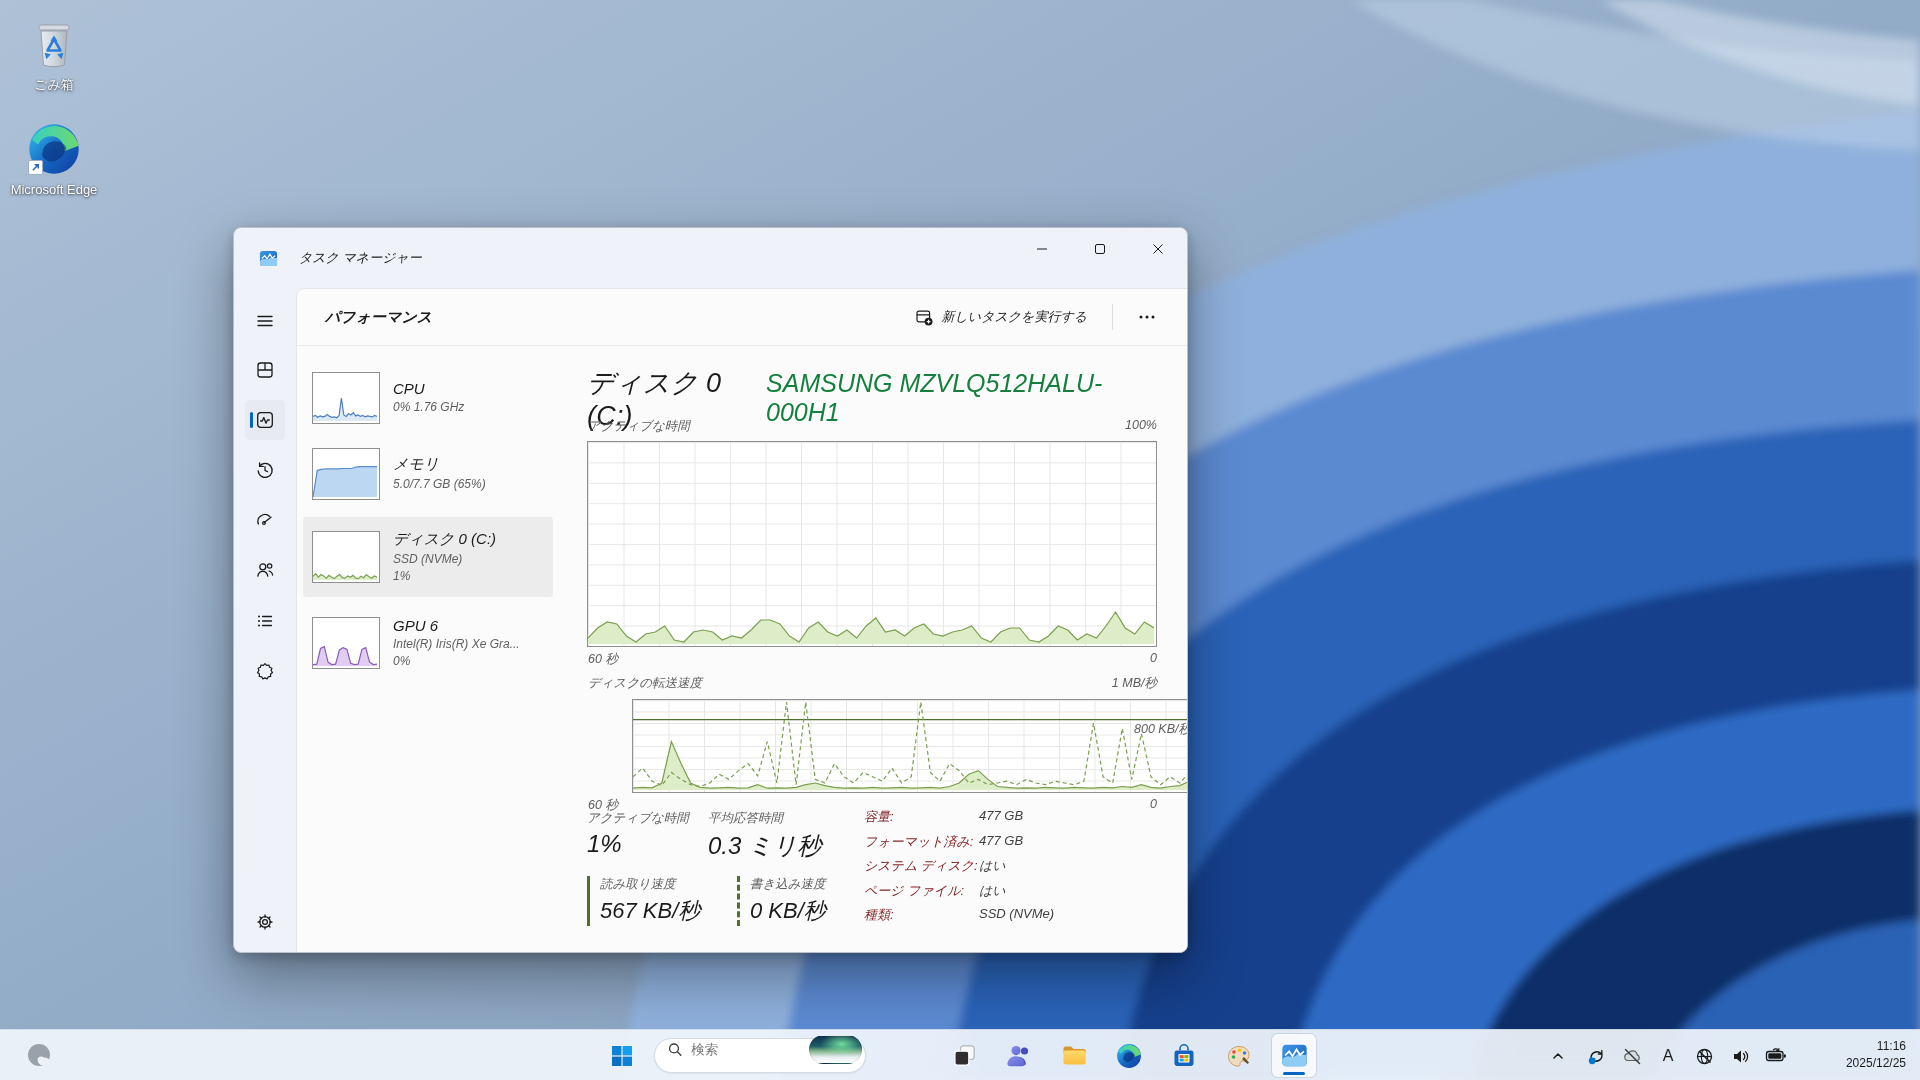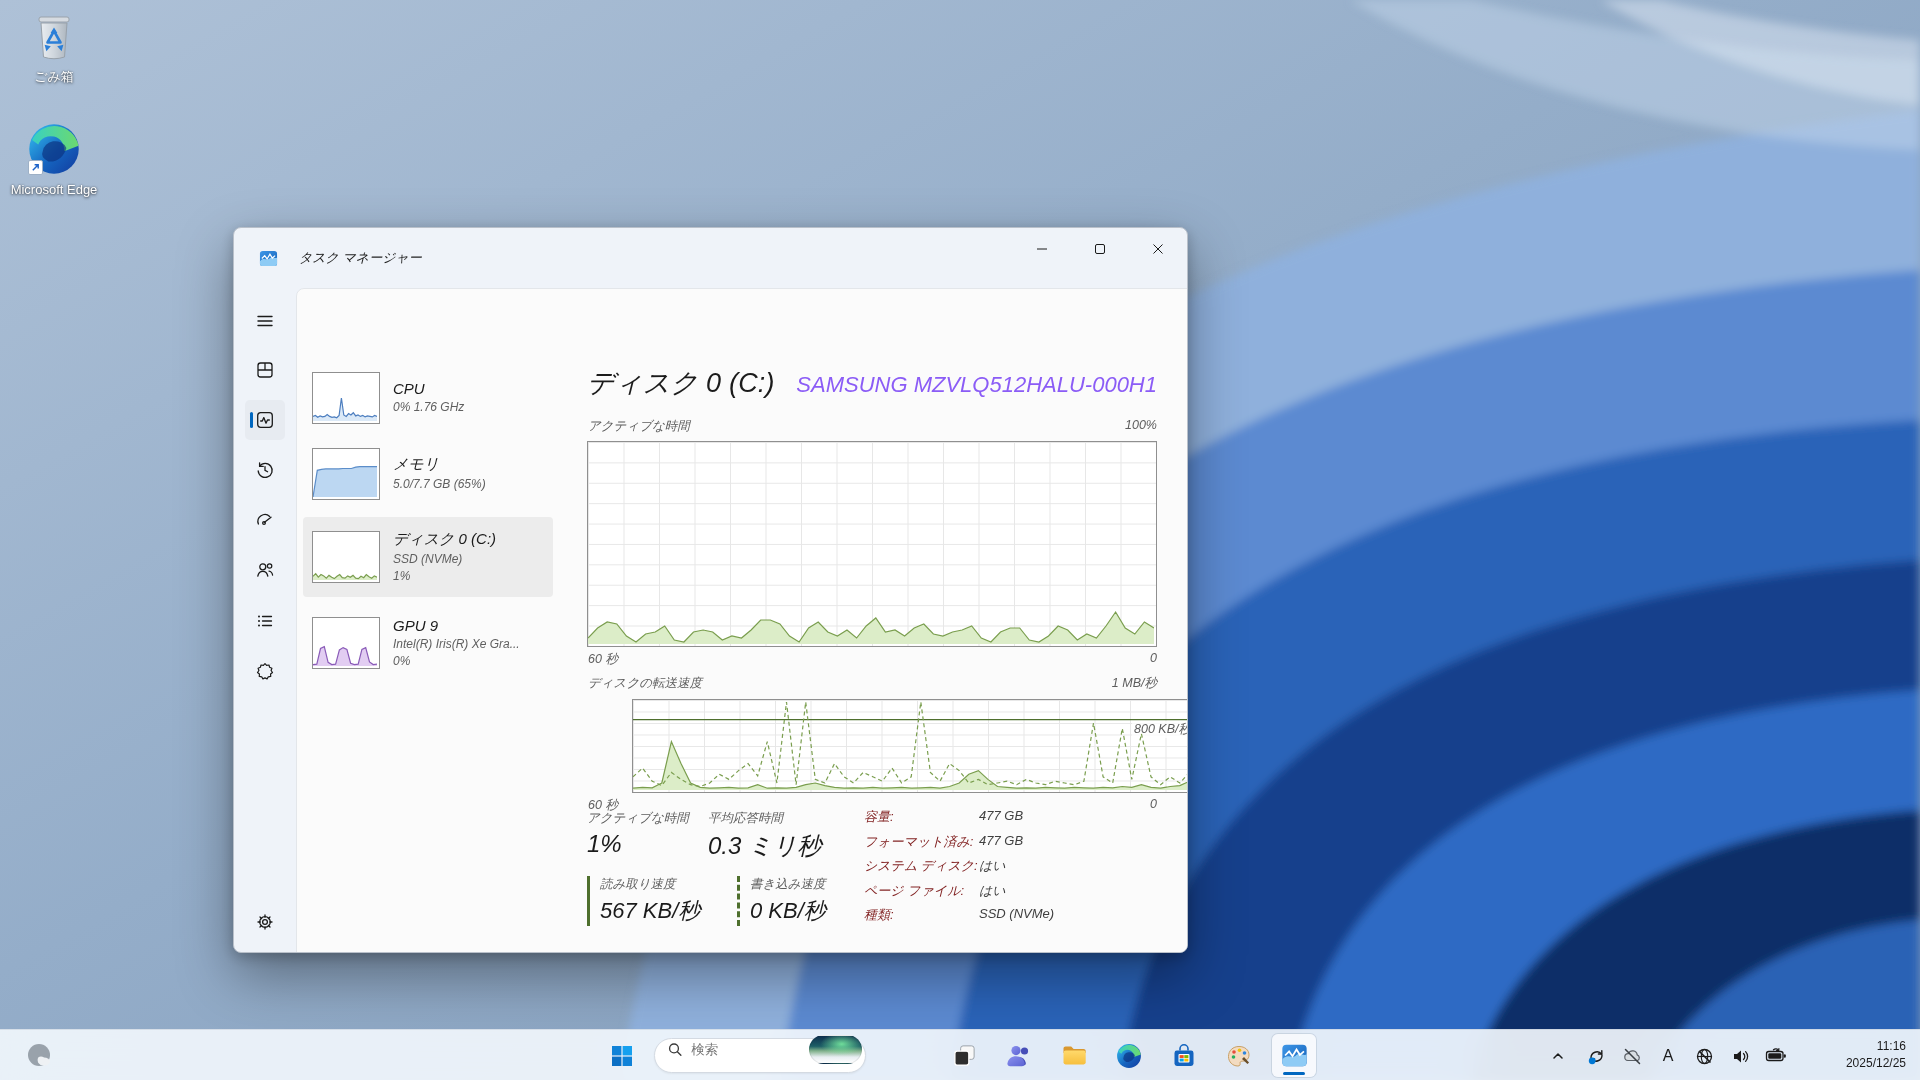--- a/index.html
+++ b/index.html
@@ -5,21 +5,21 @@
   * { margin:0; padding:0; box-sizing:border-box; }
   html,body { width:1920px; height:1080px; overflow:hidden; }
   body { font-family:"Liberation Sans","DejaVu Sans",sans-serif; color:#1b1b1b; }
   #screen { position:relative; width:1920px; height:1080px; overflow:hidden; background:#8fa8c4; }
   .wall { position:absolute; inset:0; width:100%; height:100%; }
 
   
   .desk-icon { position:absolute; width:88px; text-align:center; cursor:default; }
   .desk-icon .glyph { display:flex; justify-content:center; align-items:center; height:58px; }
   .desk-icon .lbl { margin-top:2px; font-size:13px; color:#fff; text-shadow:0 1px 3px rgba(0,0,0,.65),0 0 2px rgba(0,0,0,.4); }
-  #icon-recycle { left:10px; top:8px; }
+  #icon-recycle { left:10px; top:16px; }
   #icon-edge-desk { left:10px; top:118px; }
   .edge-ball { position:relative; width:54px; height:54px; }
   .shortcut-arrow { position:absolute; left:1px; bottom:1px; width:15px; height:15px; background:#fff; border:1px solid #9db0c6; border-radius:2px; display:flex; align-items:center; justify-content:center; }
 
   
   #tm-window { position:absolute; left:233px; top:227px; width:955px; height:726px;
     background:#eff3f9; border:1px solid #b9c0ca; border-radius:8px;
     box-shadow:0 22px 55px rgba(0,0,0,.38), 0 4px 14px rgba(0,0,0,.22); overflow:hidden;font-style:italic; }
   #titlebar { position:absolute; left:0; top:0; right:0; height:60px; display:flex; align-items:center; padding-left:25px; gap:21px; }
   #titlebar .t-title { font-size:13px; }
@@ -45,21 +45,21 @@
   .perf-item { position:absolute; left:6px; width:250px; border-radius:4px; display:flex; align-items:center; gap:13px; padding-left:9px; }
   .perf-item.selected { background:#ececec; }
   .mini-chart { width:68px; height:52px; background:#fff; border:1px solid #8f8f8f; flex:none; }
   .perf-meta .nm { font-size:15px; margin-bottom:2px; }
   .perf-meta .sub { font-size:12px; color:#5f5f5f; line-height:1.35; }
 
   
   #detail { position:absolute; left:290px; top:0; width:572px; height:100%; }
   #detail-titlerow { position:absolute; left:0; right:2px; top:76px; display:flex; justify-content:space-between; align-items:baseline; }
   #detail-title { font-size:27px; font-weight:300; letter-spacing:.2px; }
-  #detail-sub { font-size:22px; font-weight:300; color:#8b5cf6; }
+  #detail-sub { font-size:25px; font-weight:300; color:#15803d; }
   .axisrow { position:absolute; left:1px; right:2px; display:flex; justify-content:space-between; font-size:12.5px; color:#5d5d5d; }
   .chart-box { position:absolute; left:0; width:570px; background:#fff; border:1px solid #8f8f8f;
      background-image:linear-gradient(to right,#e7e7e7 1px,transparent 1px),linear-gradient(to bottom,#e7e7e7 1px,transparent 1px); }
   .chart-box svg { position:absolute; inset:0; }
   #chart1 { top:152px; height:206px; }
   #chart2 { top:410px; height:94px; }
   #ref-label { position:absolute; right:8px; top:calc(20% + 3px); font-size:12.5px; color:#5d5d5d; background:rgba(255,255,255,.75); padding:0 2px; }
 
   .stat-label { font-size:12.5px; color:#5d5d5d; }
   .stat-value { font-size:24px; font-weight:300; margin-top:3px; }
@@ -267,20 +267,40 @@
       <div class="rail-item" style="bottom:10px">
         <svg width="20" height="20" viewBox="0 0 20 20">
           <circle cx="10" cy="10" r="2.4" fill="none" stroke="#1b1b1b" stroke-width="1.3"></circle>
           <path d="M10 3 v2.2 M10 14.8 V17 M3 10 h2.2 M14.8 10 H17 M5 5 l1.6 1.6 M13.4 13.4 L15 15 M15 5 l-1.6 1.6 M6.6 13.4 L5 15" stroke="#1b1b1b" stroke-width="1.3" stroke-linecap="round"></path>
           <circle cx="10" cy="10" r="5.3" fill="none" stroke="#1b1b1b" stroke-width="1.3"></circle>
           </svg>
       </div>
     </div>
 
     <div id="card">
+      <div id="card-header">
+        <div id="page-title">パフォーマンス</div>
+        <div id="run-task">
+          <svg width="17" height="17" viewBox="0 0 17 17">
+            <rect x="1" y="2.2" width="12.6" height="10.6" rx="1.8" fill="none" stroke="#1b1b1b" stroke-width="1.2"></rect>
+            <path d="M1 5.8 H13.6" stroke="#1b1b1b" stroke-width="1.2"></path>
+            <circle cx="12.6" cy="12.6" r="3.9" fill="#1b1b1b"></circle>
+            <path d="M12.6 10.8 v3.6 M10.8 12.6 h3.6" stroke="#fff" stroke-width="1.2"></path>
+            </svg>
+          <span>新しいタスクを実行する</span>
+        </div>
+        <div id="hdr-divider"></div>
+        <div id="more-btn">
+          <svg width="16" height="4" viewBox="0 0 16 4">
+            <circle cx="2" cy="2" r="1.5" fill="#1b1b1b"></circle>
+              <circle cx="8" cy="2" r="1.5" fill="#1b1b1b"></circle>
+              <circle cx="14" cy="2" r="1.5" fill="#1b1b1b"></circle>
+            </svg>
+        </div>
+      </div>
 
       <div class="perf-item" style="top:76px;height:66px">
         <div class="mini-chart">
             <svg width="64" height="48" viewBox="0 0 64 48">
               <path d="M0,48 L0.0,43.4 L2.4,42.5 L4.7,44.3 L7.1,42.9 L9.5,43.9 L11.9,43.4 L14.2,41.6 L16.6,43.4 L19.0,44.3 L21.3,43.9 L23.7,44.8 L26.1,42.5 L28.4,25.0 L30.8,42.0 L33.2,43.4 L35.6,40.6 L37.9,42.0 L40.3,39.7 L42.7,42.9 L45.0,42.0 L47.4,43.4 L49.8,42.5 L52.1,43.9 L54.5,42.9 L56.9,43.4 L59.3,43.9 L61.6,42.5 L64.0,43.4 L64,48 Z" fill="#dbe9f7" stroke="none"></path>
               <polyline points="0.0,43.4 2.4,42.5 4.7,44.3 7.1,42.9 9.5,43.9 11.9,43.4 14.2,41.6 16.6,43.4 19.0,44.3 21.3,43.9 23.7,44.8 26.1,42.5 28.4,25.0 30.8,42.0 33.2,43.4 35.6,40.6 37.9,42.0 40.3,39.7 42.7,42.9 45.0,42.0 47.4,43.4 49.8,42.5 52.1,43.9 54.5,42.9 56.9,43.4 59.3,43.9 61.6,42.5 64.0,43.4" fill="none" stroke="#4d7ebf" stroke-width="1.2"></polyline>
             </svg>
           </div>
         <div class="perf-meta">
           <div class="nm">CPU</div>
@@ -313,21 +333,21 @@
         </div>
       </div>
       <div class="perf-item" style="top:315px;height:78px">
         <div class="mini-chart">
             <svg width="64" height="48" viewBox="0 0 64 48">
               <path d="M0,48 L0.0,46.6 L3.8,46.2 L7.5,30.5 L11.3,28.7 L15.1,44.3 L18.8,46.6 L22.6,46.2 L26.4,31.9 L30.1,29.6 L33.9,31.4 L37.6,45.2 L41.4,46.6 L45.2,46.2 L48.9,31.4 L52.7,29.6 L56.5,43.9 L60.2,46.6 L64.0,46.2 L64,48 Z" fill="#e2cdf2" stroke="none"></path>
               <polyline points="0.0,46.6 3.8,46.2 7.5,30.5 11.3,28.7 15.1,44.3 18.8,46.6 22.6,46.2 26.4,31.9 30.1,29.6 33.9,31.4 37.6,45.2 41.4,46.6 45.2,46.2 48.9,31.4 52.7,29.6 56.5,43.9 60.2,46.6 64.0,46.2" fill="none" stroke="#8a5bb8" stroke-width="1.2"></polyline>
             </svg>
           </div>
         <div class="perf-meta">
-          <div class="nm">GPU 9</div>
+          <div class="nm">GPU 6</div>
           <div class="sub">Intel(R) Iris(R) Xe Gra...</div>
           <div class="sub">0%</div>
         </div>
       </div>
 
       <div id="detail">
         <div id="detail-titlerow">
           <span id="detail-title">ディスク 0 (C:)</span>
           <span id="detail-sub">SAMSUNG MZVLQ512HALU-000H1</span>
         </div>

